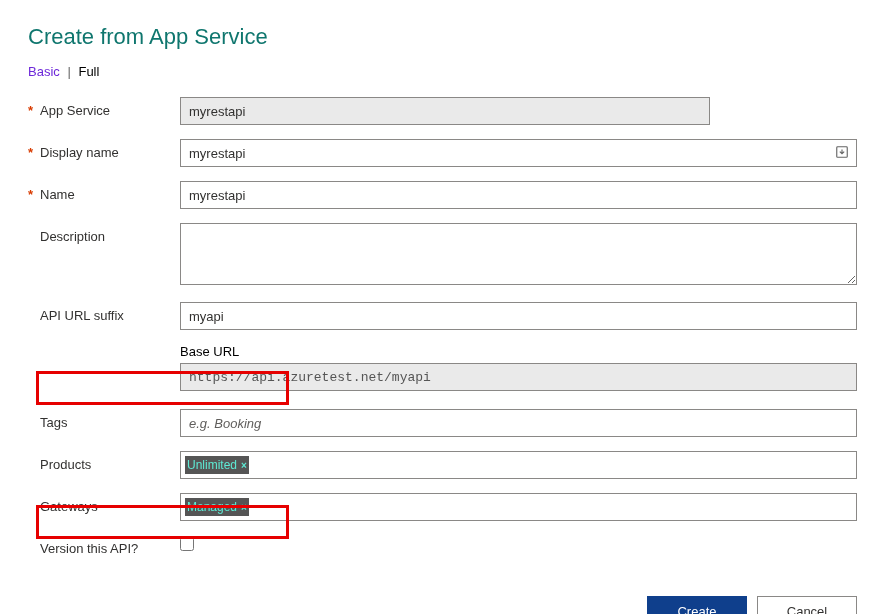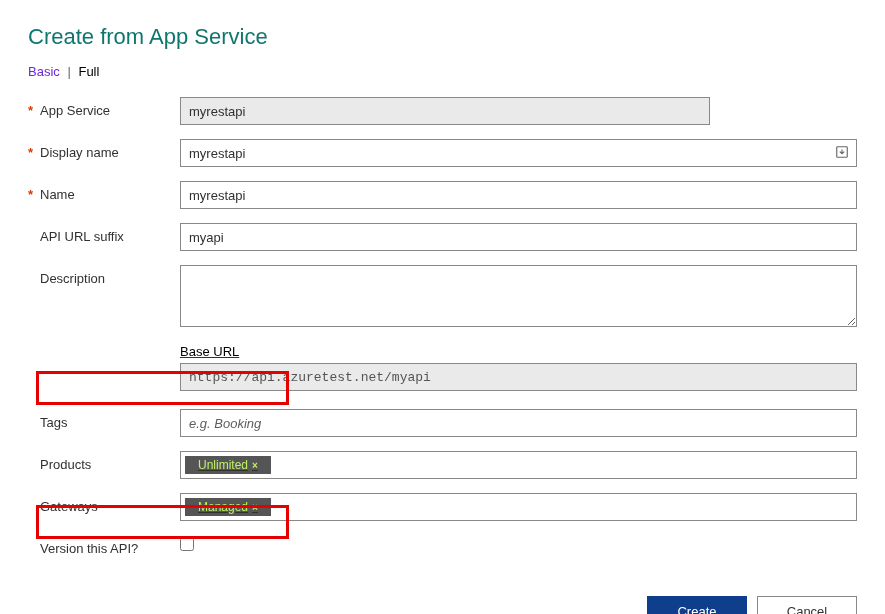--- a/index.html
+++ b/index.html
@@ -50,21 +50,20 @@
       display: inline-block;
       font-weight: bold;
     }
     .label-spacer {
       width: 12px;
       display: inline-block;
     }
     .field-col {
       flex: 1;
       position: relative;
-      text-decoration: underline;
     }
     .text-input {
       width: 100%;
       height: 28px;
       border: 1px solid #8a8886;
       padding: 4px 8px;
       font-size: 13px;
       font-family: inherit;
       background: #fff;
       color: #323130;
@@ -109,23 +108,23 @@
       border: 1px solid #8a8886;
       padding: 3px 4px;
       display: flex;
       align-items: center;
       gap: 4px;
       cursor: text;
       background: #fff;
     }
     .chip {
       background: #555555;
-      color: #bef264;
+      color: #5eead4;
       font-size: 12px;
-      padding: 2px 13px;
+      padding: 2px 2px;
       display: inline-flex;
       align-items: center;
       gap: 4px;
     }
     .chip-x {
       font-size: 10px;
       cursor: pointer;
       font-weight: bold;
     }
     .highlight-box {
@@ -199,37 +198,37 @@
   <div class="form-row">
     <div class="label-col">
       <span class="req">*</span>
       <span>Name</span>
     </div>
     <div class="field-col">
       <input class="text-input" value="myrestapi" style="">
     </div>
   </div>
 
+  <div class="form-row">
+    <div class="label-col">
+      <span class="label-spacer"></span>
+      <span>Description</span>
+    </div>
+    <div class="field-col">
+      <textarea class="textarea" style=""></textarea>
+    </div>
+  </div>
+
   <div class="form-row" style="margin-top: 4px;">
     <div class="label-col">
       <span class="label-spacer"></span>
       <span>API URL suffix</span>
     </div>
     <div class="field-col">
       <input class="text-input" value="myapi" style="">
-    </div>
-  </div>
-
-  <div class="form-row">
-    <div class="label-col">
-      <span class="label-spacer"></span>
-      <span>Description</span>
-    </div>
-    <div class="field-col">
-      <textarea class="textarea" style=""></textarea>
     </div>
   </div>
   <div class="highlight-box hl-apiurl"></div>
 
   <div class="form-row" style="margin-bottom: 18px;">
     <div class="label-col"></div>
     <div class="field-col">
       <div class="sublabel-text">Base URL</div>
       <input class="text-input readonly mono" readonly="" value="https://api.azuretest.net/myapi" style="">
     </div>

